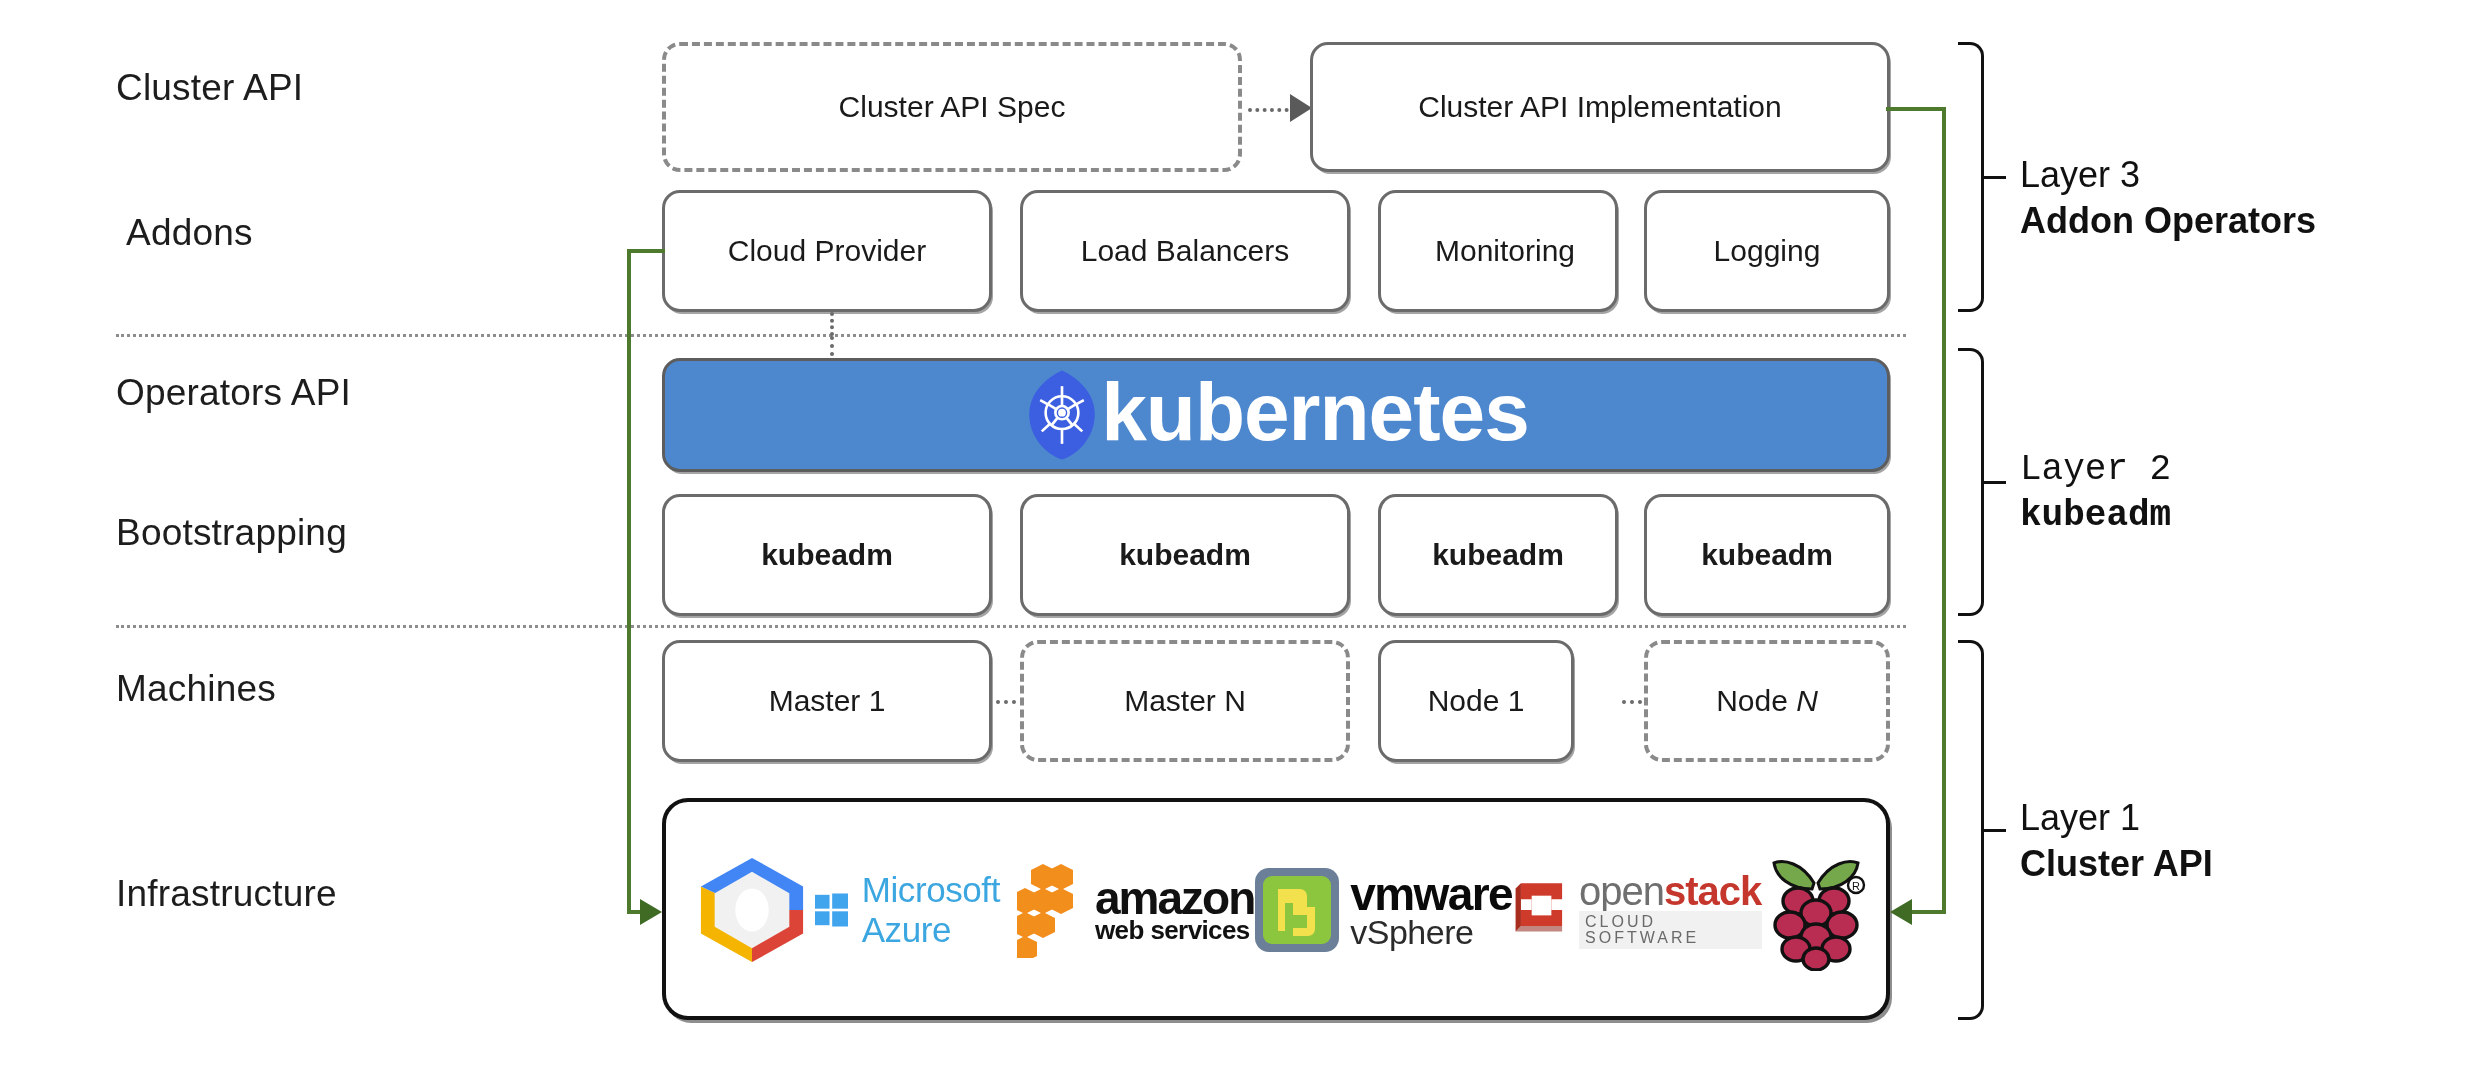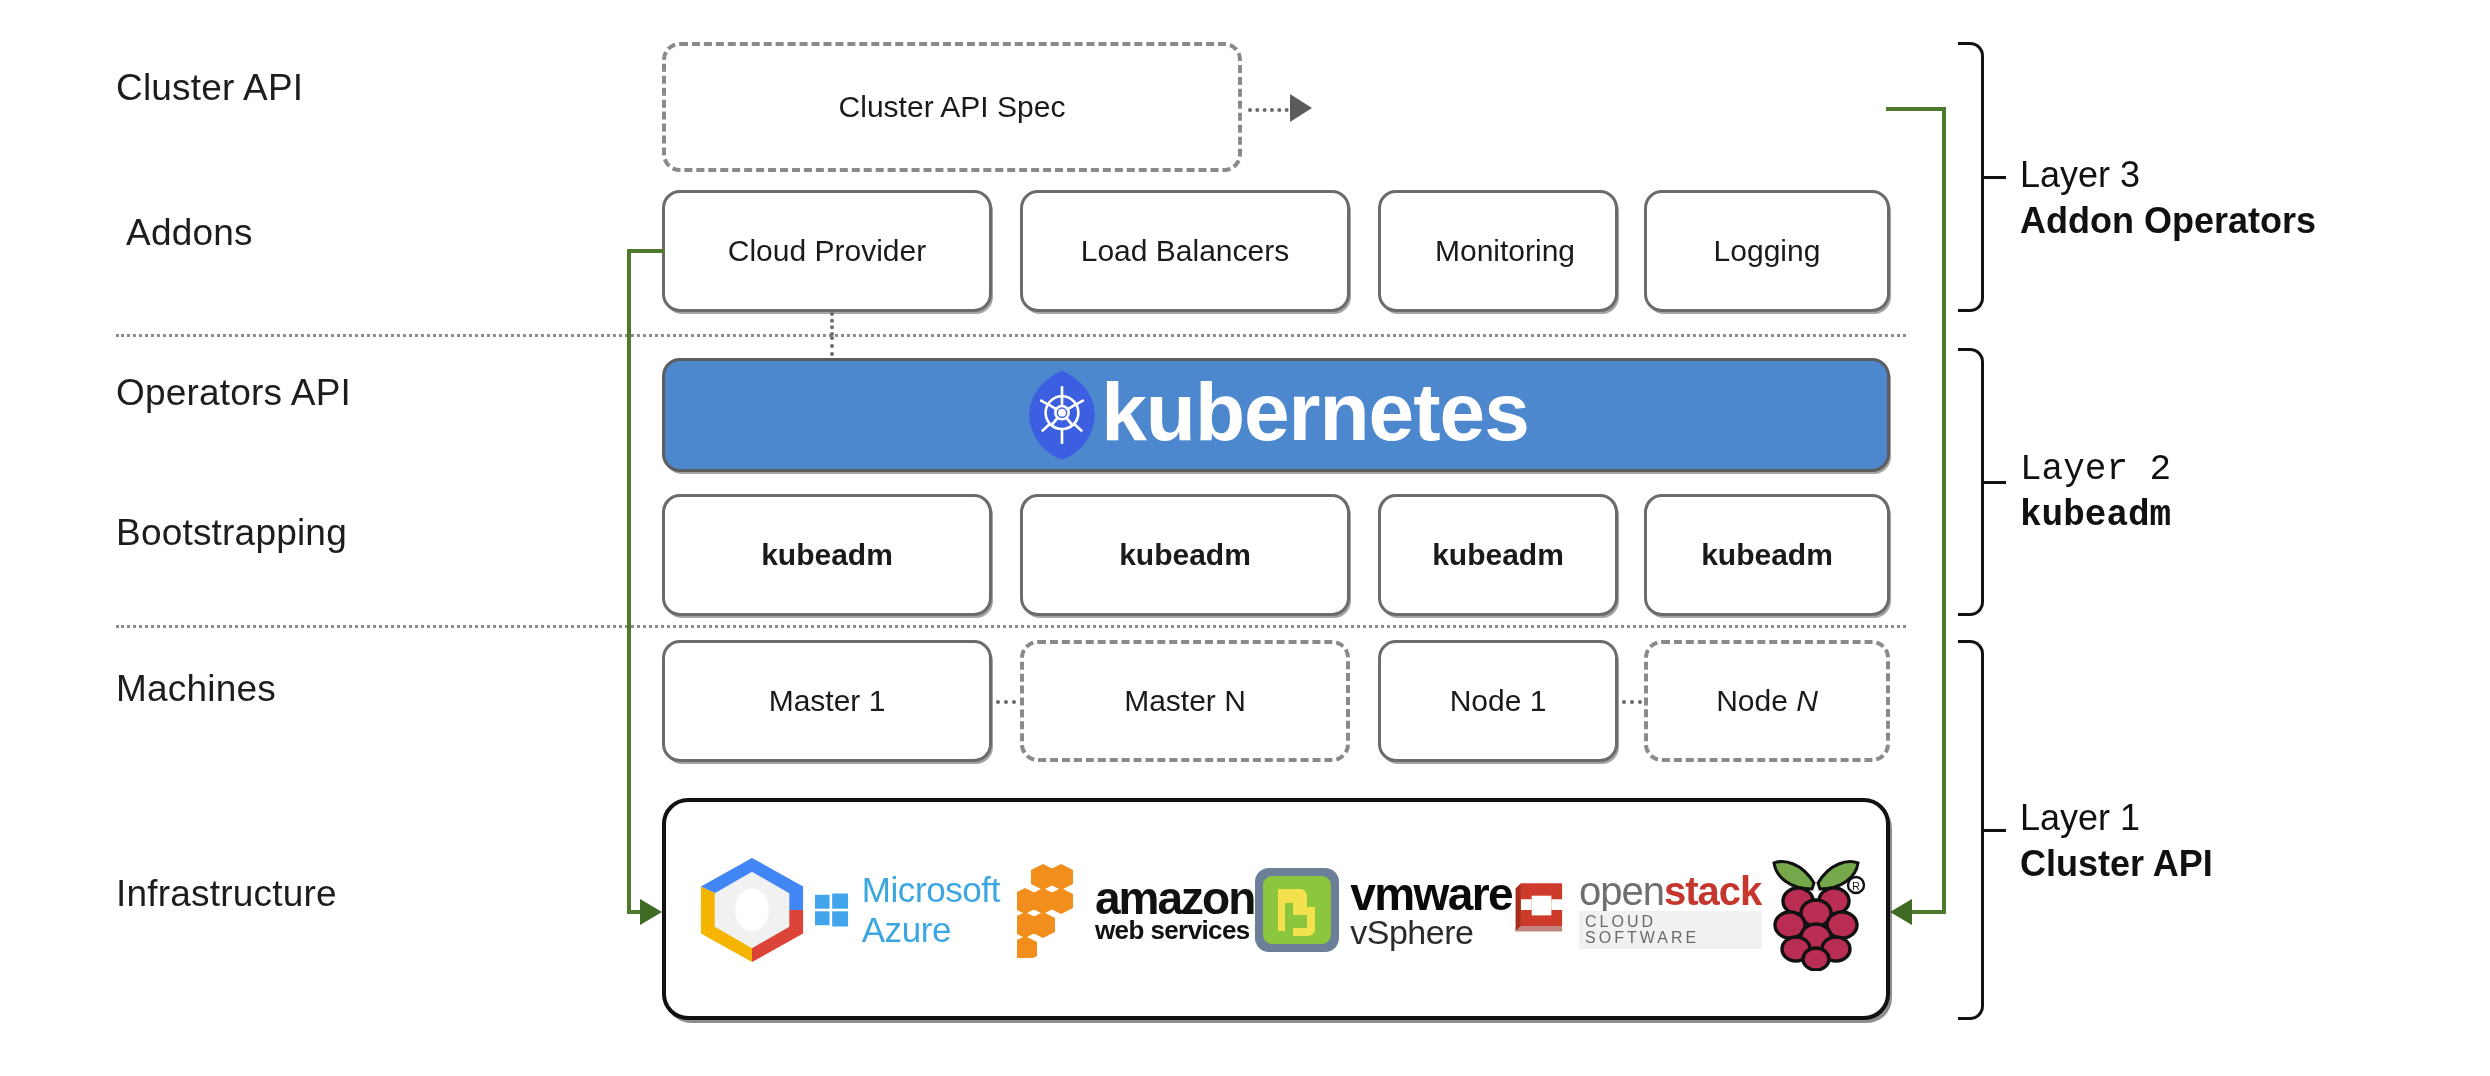--- a/index.html
+++ b/index.html
@@ -82,20 +82,23 @@
   <div class="divider" style="left:116px;top:334px;width:1790px;"></div>
   <div class="divider" style="left:116px;top:625px;width:1790px;"></div>
 
   <div class="box dashed" style="left:662px;top:42px;width:580px;height:130px;">
     <span>Cluster API Spec</span>
   </div>
 
   <div class="dotline-h" style="left:1248px;top:108px;width:48px;"></div>
   <div class="dotarrow" style="left:1290px;top:94px;"></div>
 
+  <div class="box solid" style="left:1310px;top:42px;width:580px;height:130px;">
+    <span>Cluster API Implementation</span>
+  </div>
 
   <div class="box solid" style="left:662px;top:190px;width:330px;height:122px;">
     <span>Cloud Provider</span>
   </div>
   <div class="box solid" style="left:1020px;top:190px;width:330px;height:122px;">
     <span>Load Balancers</span>
   </div>
   <div class="box solid" style="left:1378px;top:190px;width:240px;height:122px;padding-left:14px;">
     <span>Monitoring</span>
   </div>
@@ -144,21 +147,21 @@
 
   <div class="box solid" style="left:662px;top:640px;width:330px;height:122px;">
     <span>Master 1</span>
   </div>
   <div class="dotline-h" style="left:996px;top:700px;width:20px;"></div>
 
   <div class="box dashed" style="left:1020px;top:640px;width:330px;height:122px;">
     <span>Master N</span>
   </div>
 
-  <div class="box solid" style="left:1378px;top:640px;width:240px;height:122px;align-items:center;">
+  <div class="box solid" style="left:1378px;top:640px;width:196px;height:122px;align-items:center;">
     <span>Node 1</span>
   </div>
   <div class="dotline-h" style="left:1622px;top:700px;width:20px;"></div>
 
   <div class="box dashed" style="left:1644px;top:640px;width:246px;height:122px;">
     <span><span>Node </span><span class="ital">N</span></span>
   </div>
 
   <div class="box heavy" style="left:662px;top:798px;width:1228px;height:222px;"></div>
 

